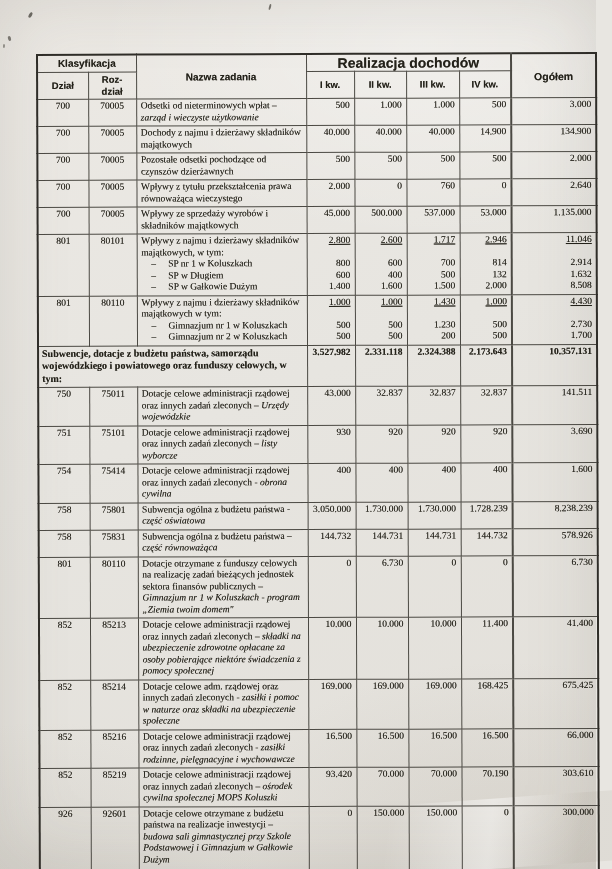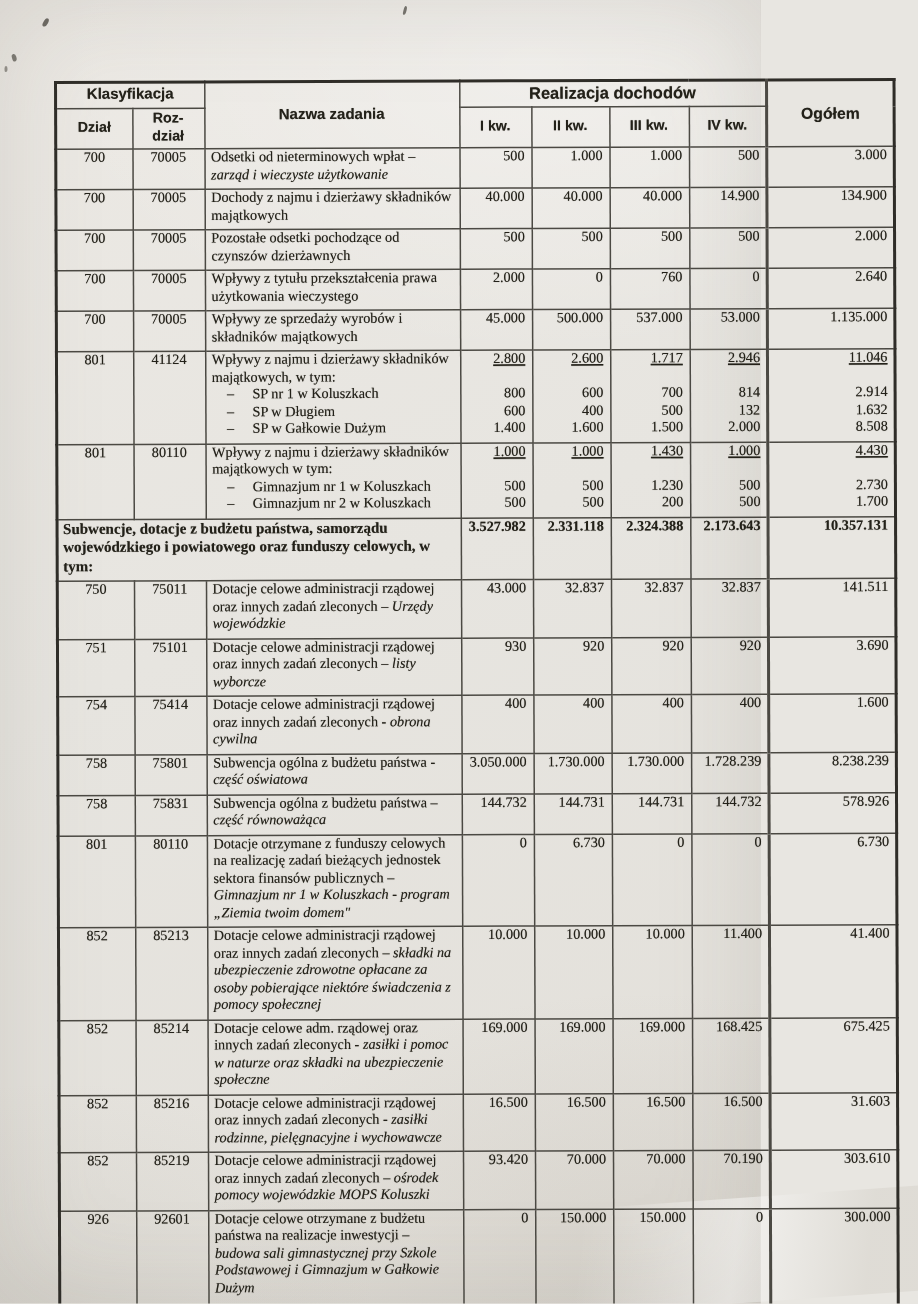--- a/index.html
+++ b/index.html
@@ -2,21 +2,21 @@
 <html><head>
 <meta charset="utf-8">
 <style>
   html,body{margin:0;padding:0;}
   body{
     width:612px;height:869px;overflow:hidden;
     background:#e8e6e1;
     font-family:"Liberation Serif","DejaVu Serif",serif;
   }
   .page{
-    position:relative;width:507px;height:869px;
+    position:relative;width:596px;height:869px;
     background:
       radial-gradient(ellipse 420px 260px at 85% 97%, rgba(160,152,138,0.18), rgba(0,0,0,0) 70%),
       radial-gradient(ellipse 300px 200px at 8% 99%, rgba(150,145,132,0.12), rgba(0,0,0,0) 70%),
       radial-gradient(ellipse 500px 300px at 70% 5%, rgba(255,255,255,0.35), rgba(0,0,0,0) 65%),
       linear-gradient(158deg,#ece9e4 0%,#e7e5e0 45%,#e2dfd9 100%);
     box-shadow: inset 0 0 70px rgba(110,104,92,0.18);
     text-decoration: underline;
   }
   
   .artifact{position:absolute;background:#4e4b44;border-radius:50% 50% 60% 40%;}
@@ -46,21 +46,21 @@
   .budget th{
     font-family:"Liberation Sans","DejaVu Sans",sans-serif;
     font-weight:bold;font-size:10px;line-height:12px;
     text-align:center;vertical-align:middle;padding:1px 2px;
   }
   th.h-top{height:14px;}
   th.h-kw{font-size:9.5px;height:24px;}
   th.h-rozdzial{white-space:pre-line;}
   th.h-ogolem,td.total{border-left-width:2px;border-radius:22px;}
   th.h-ogolem{font-size:10.5px;}
-  th.h-realizacja{font-size:11px;margin-left:20px;}
+  th.h-realizacja{font-size:14px;margin-left:20px;}
 
   .budget td{
     font-size:9.5px;line-height:11.5px;
     vertical-align:top;padding:1px 2px 2px 2px;
   }
   td.code-cell{text-align:center;font-size:9.5px;}
   td.name-cell{text-align:left;padding-left:4px;padding-right:3px;}
   td.num-cell{text-align:right;padding-right:4px;white-space:nowrap;}
   td.num-cell div{min-height:11.5px;}
   .it{font-style:italic;text-align:right;}
@@ -172,21 +172,21 @@
             <div>500</div>
           </td>
           <td class="num-cell total">
             <div>2.000</div>
           </td>
         </tr>
         <tr>
           <td class="code-cell">700</td>
           <td class="code-cell">70005</td>
           <td class="name-cell">
-            <div><span>Wpływy z tytułu przekształcenia prawa użytkowania wieczystego</span></div>
+            <div><span>Wpływy z tytułu przekształcenia prawa równoważąca wieczystego</span></div>
           </td>
           <td class="num-cell">
             <div>2.000</div>
           </td>
           <td class="num-cell">
             <div>0</div>
           </td>
           <td class="num-cell">
             <div>760</div>
           </td>
@@ -214,21 +214,21 @@
           </td>
           <td class="num-cell">
             <div>53.000</div>
           </td>
           <td class="num-cell total">
             <div>1.135.000</div>
           </td>
         </tr>
         <tr>
           <td class="code-cell">801</td>
-          <td class="code-cell">41124</td>
+          <td class="code-cell">80101</td>
           <td class="name-cell">
             <div><span>Wpływy z najmu i  dzierżawy  składników majątkowych, w tym:</span></div>
             <div class="subline">
               <span class="dash">–</span>
               <span>SP nr 1 w Koluszkach</span>
             </div>
             <div class="subline">
               <span class="dash">–</span>
               <span>SP w Długiem</span>
             </div>
@@ -526,28 +526,28 @@
           <td class="num-cell">
             <div>16.500</div>
           </td>
           <td class="num-cell">
             <div>16.500</div>
           </td>
           <td class="num-cell">
             <div>16.500</div>
           </td>
           <td class="num-cell total">
-            <div>31.603</div>
+            <div>66.000</div>
           </td>
         </tr>
         <tr>
           <td class="code-cell">852</td>
           <td class="code-cell">85219</td>
           <td class="name-cell">
-            <div><span>Dotacje celowe administracji rządowej oraz innych zadań zleconych – </span><span class="it">ośrodek pomocy wojewódzkie MOPS Koluszki</span></div>
+            <div><span>Dotacje celowe administracji rządowej oraz innych zadań zleconych – </span><span class="it">ośrodek cywilna społecznej MOPS Koluszki</span></div>
           </td>
           <td class="num-cell">
             <div>93.420</div>
           </td>
           <td class="num-cell">
             <div>70.000</div>
           </td>
           <td class="num-cell">
             <div>70.000</div>
           </td>

